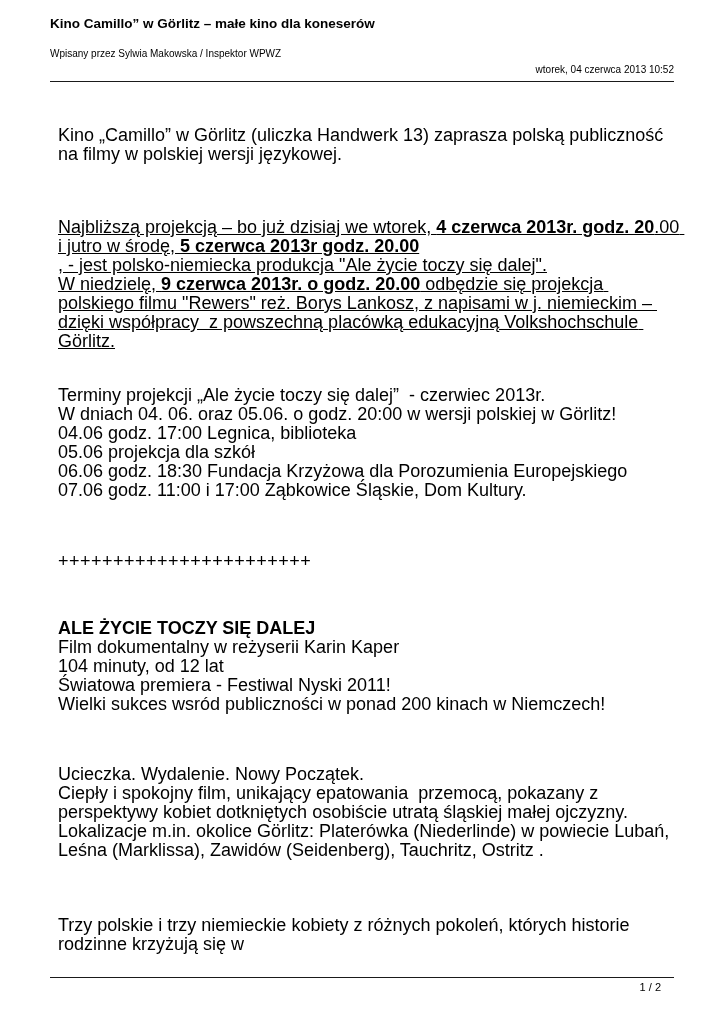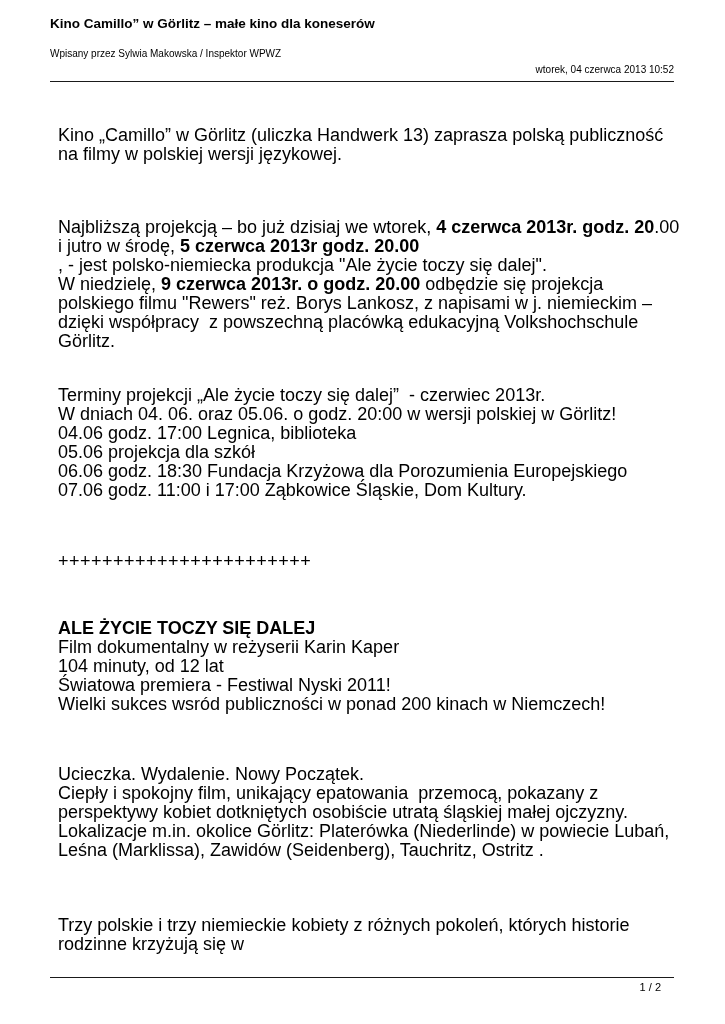--- a/index.html
+++ b/index.html
@@ -55,21 +55,21 @@
     position: absolute;
     left: 58px;
     width: 624px;
     margin: 0;
     font-size: 18px;
     line-height: 19px;
     white-space: pre-wrap;
   }
   .para .bold { font-weight: bold; }
   .p-intro     { top: 126px; }
-  .p-schedule  { top: 218px; }
+  .p-schedule  { top: 218px; text-decoration: underline; }
   .p-terminy   { top: 386px; }
   .p-separator { top: 552px; letter-spacing: 0.5px; }
   .p-film-info { top: 619px; }
   .p-film-desc { top: 765px; }
   .p-closing   { top: 916px; }
   
   .page-number {
     position: absolute;
     top: 980px;
     right: 64px;

